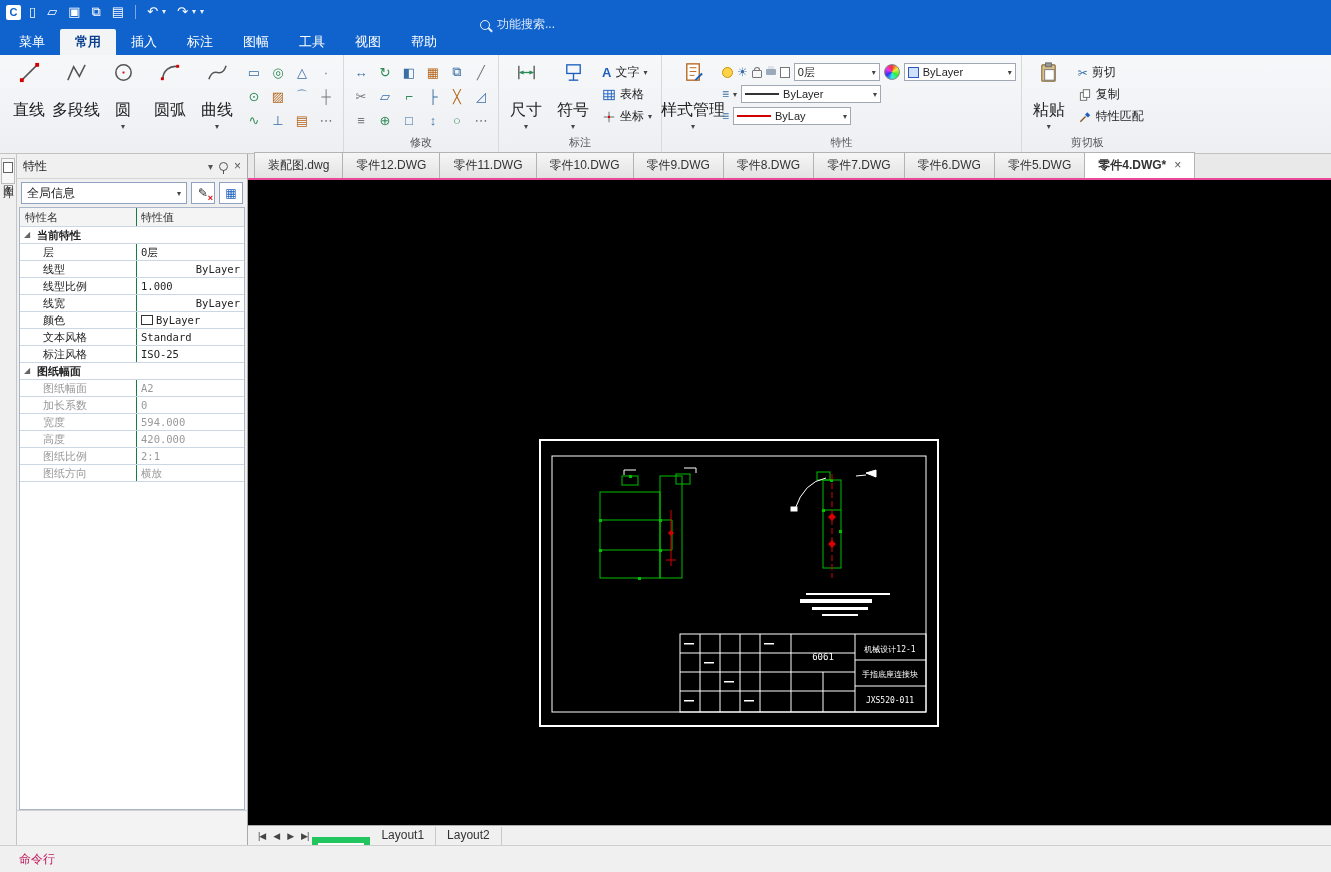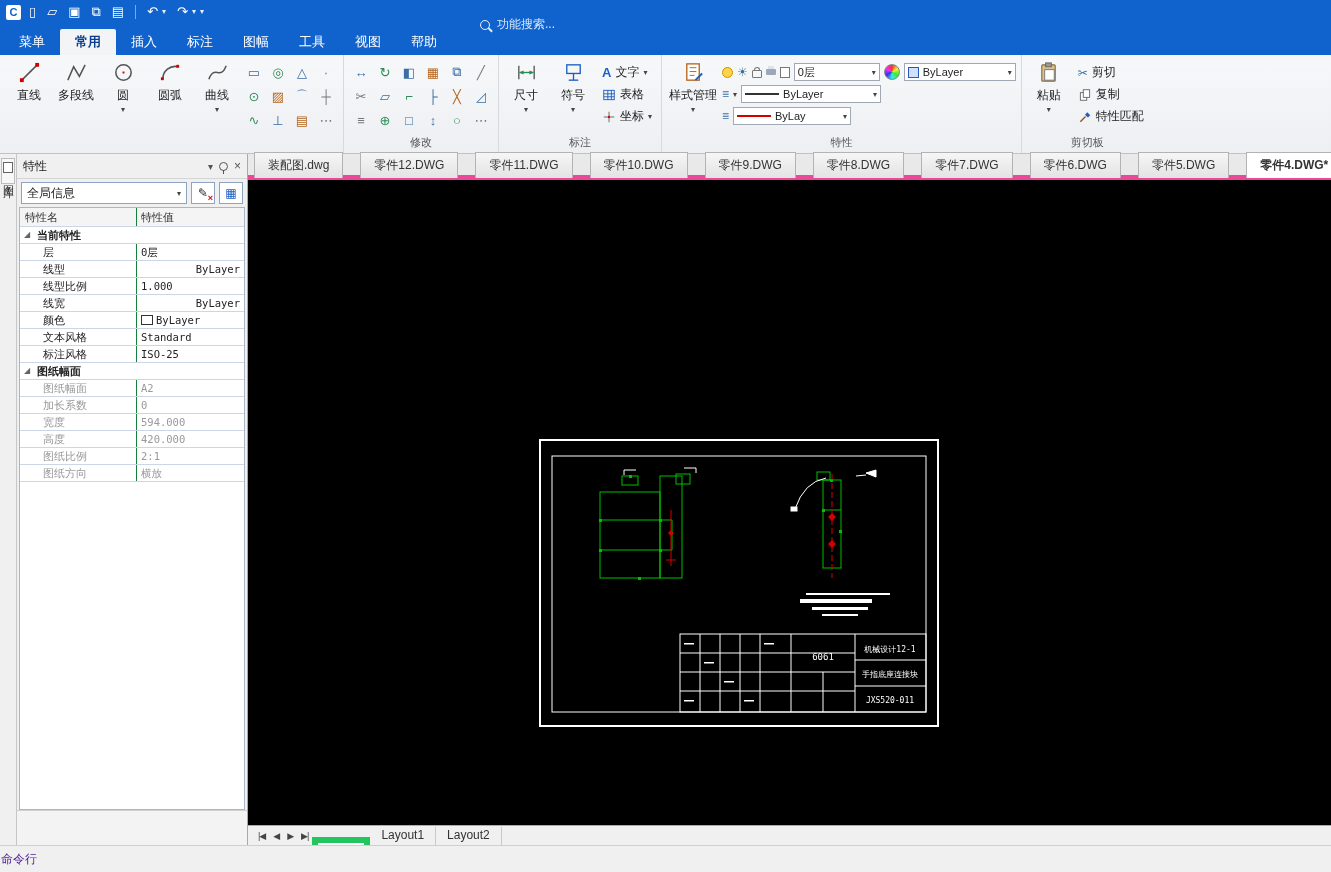--- a/index.html
+++ b/index.html
@@ -20,21 +20,21 @@
   .icon-search{width:8px;height:8px;border:1.5px solid rgba(255,255,255,.9);border-radius:50%;position:relative;display:inline-block;}
   .icon-search::after{content:"";position:absolute;width:5px;height:1.5px;background:rgba(255,255,255,.9);transform:rotate(45deg);right:-4px;bottom:-2px;}
   
   #ribbon{position:absolute;left:0;top:55px;right:0;height:99px;background:linear-gradient(#f7f8fa,#edeff2);border-bottom:1px solid #c2c2c2;display:flex;box-sizing:border-box;padding:0 2px;}
   .rgroup{display:flex;flex-direction:column;padding:1px 5px 0;}
   .rgroup + .rgroup{border-left:1px solid #d9d9d9;}
   .rgroup-content{flex:1;display:flex;align-items:flex-start;gap:3px;}
   .rgroup-label{text-align:center;font-size:11px;color:#555;padding:1px 0 3px;}
   .bigbtn{width:44px;display:flex;flex-direction:column;align-items:center;padding-top:5px;cursor:default;}
   .bigbtn svg{width:23px;height:23px;display:block;}
-  .blabel{font-size:12px;color:#222;margin-top:3px;white-space:nowrap;}
+  .blabel{font-size:16px;color:#222;margin-top:16px;white-space:nowrap;}
   .darr2{font-size:8px;color:#444;margin-top:1px;}
   .igrid{display:grid;grid-template-columns:repeat(4,24px);grid-auto-rows:24px;margin-top:4px;}
   .igrid.m6{grid-template-columns:repeat(6,24px);}
   .igrid .cell{display:flex;align-items:center;justify-content:center;font-size:13px;cursor:default;}
   .c1{color:#3a6ea5;} .c2{color:#2e8b57;} .c3{color:#b5651d;} .c4{color:#777;}
   .minicol{display:flex;flex-direction:column;justify-content:flex-start;gap:3px;padding-top:7px;}
   .minibtn{display:flex;align-items:center;gap:4px;height:19px;font-size:12px;padding:0 4px;white-space:nowrap;cursor:default;}
   .minibtn svg{width:14px;height:14px;}
   .minibtn .a{font-size:8px;color:#444;}
   .glyA{color:#1d5fbf;font-weight:bold;font-size:13px;}
@@ -81,33 +81,33 @@
   .prow .pname{padding-left:23px;}
   .pval{flex:1;padding:0 4px;display:flex;align-items:center;gap:3px;font-family:"DejaVu Sans Mono","Liberation Mono",monospace;font-size:10.5px;overflow:hidden;white-space:nowrap;}
   .pval.r{justify-content:flex-end;}
   .prow.group{font-weight:bold;}
   .prow.group .gname{padding-left:3px;}
   .prow.group .expand{width:14px;text-align:center;color:#666;font-size:8px;}
   .prow.m .pname,.prow.m .pval{color:#999;}
   .swatch{width:10px;height:8px;border:1px solid #333;background:#fff;display:inline-block;flex:0 0 auto;}
   .panel-bottom{height:34px;border-top:1px solid #d0d0d0;background:#f3f3f3;}
   
-  #doctabs{position:absolute;left:248px;top:154px;right:0;height:26px;background:#e9e9e9;border-bottom:5px solid #ec4899;display:flex;align-items:center;padding-left:6px;box-sizing:border-box;gap:18px;}
+  #doctabs{position:absolute;left:248px;top:154px;right:0;height:26px;background:#e9e9e9;border-bottom:2px solid #ec4899;display:flex;align-items:flex-end;padding-left:6px;box-sizing:border-box;}
   .dtab{height:25px;line-height:25px;padding:0 13px;font-size:12px;color:#333;background:linear-gradient(#f6f6f6,#e3e3e3);border:1px solid #b3b3b3;border-bottom:none;margin-right:-1px;white-space:nowrap;cursor:default;}
   .dtab.active{background:#fff;font-weight:bold;display:flex;align-items:center;gap:8px;}
   .dtab .x{color:#555;font-weight:normal;font-size:12px;}
   
   #canvas{position:absolute;left:248px;top:180px;right:0;bottom:47px;background:#000;}
   #canvas svg{position:absolute;left:0;top:0;width:100%;height:100%;}
   
   #layoutbar{position:absolute;left:248px;right:0;bottom:27px;height:20px;background:#f0f0f0;border-top:1px solid #ababab;display:flex;align-items:center;padding-left:6px;box-sizing:border-box;font-size:12px;}
   .navarr{color:#444;font-size:9px;margin:0 4px;cursor:default;letter-spacing:-1px;}
   .ltab{height:18px;line-height:17px;padding:0 11px;color:#333;cursor:default;border-right:1px solid #c9c9c9;}
   .ltab.active{background:#fff;border:6px solid #22c55e;font-weight:bold;margin-top:32px;}
-  #statusbar{position:absolute;left:0;right:0;bottom:0;height:27px;background:#f0f0f0;border-top:1px solid #cfcfcf;box-sizing:border-box;line-height:26px;padding-left:1px;font-size:12px;color:#4c1d95;}
+  #statusbar{position:absolute;left:0;right:0;bottom:0;height:27px;background:#f0f0f0;border-top:1px solid #cfcfcf;box-sizing:border-box;line-height:26px;padding-left:19px;font-size:12px;color:#be185d;}
 </style>
 </head>
 <body>
 
 <div id="titlebar">
   <span class="app-logo">C</span>
   <div class="qat">
     <span class="qi">▯</span>
     <span class="qi">▱</span>
     <span class="qi">▣</span>

